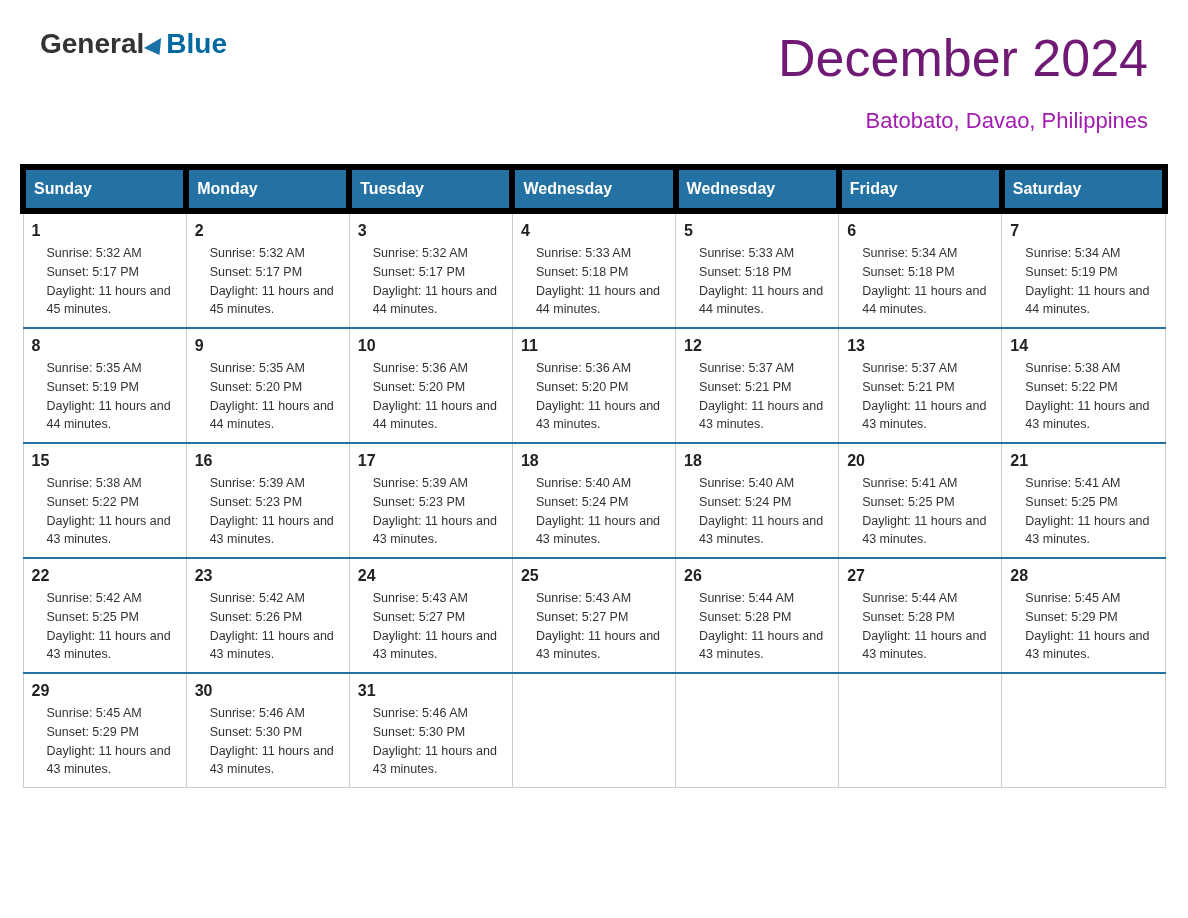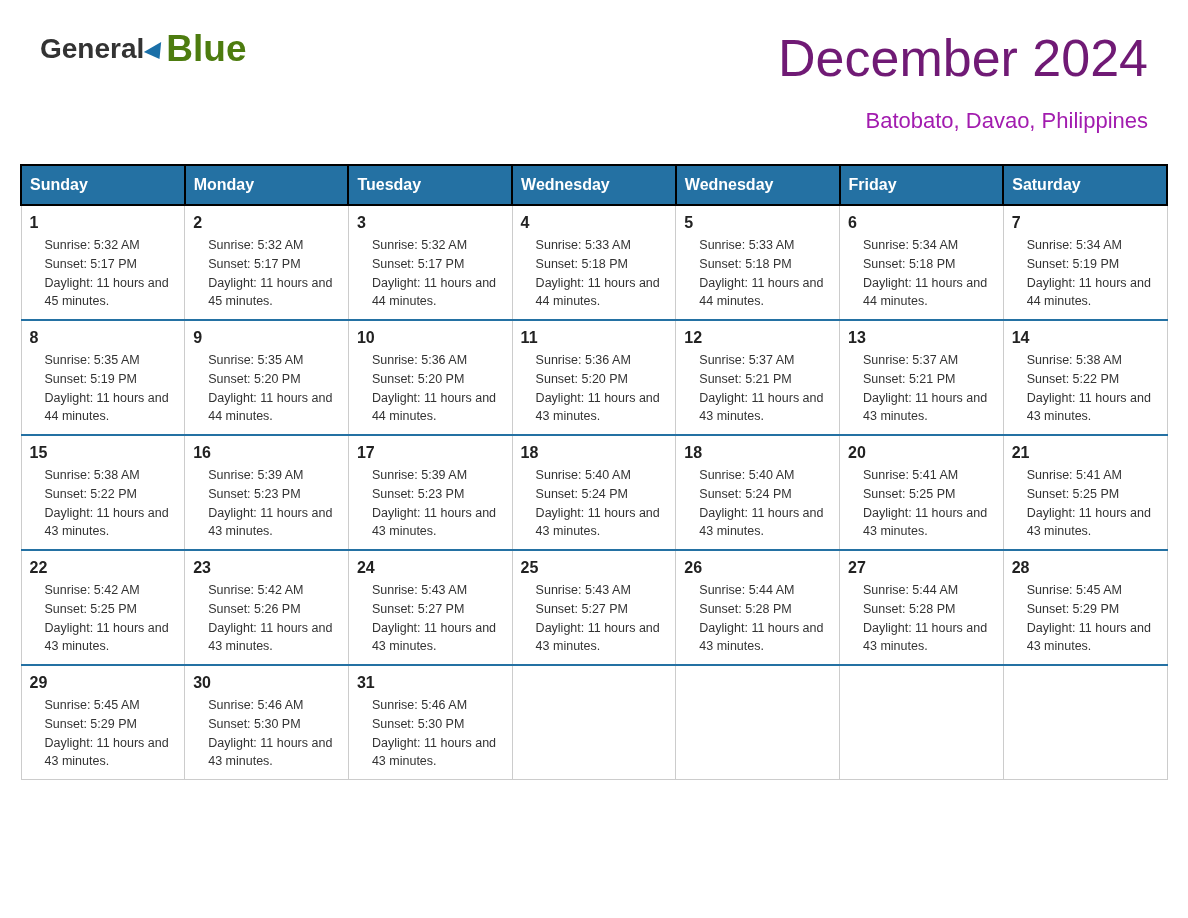--- a/index.html
+++ b/index.html
@@ -22,23 +22,23 @@
       flex-direction: row;
       align-items: center;
     }
     .logo-general {
       font-size: 28px;
       font-weight: bold;
       color: #333;
       line-height: 1;
     }
     .logo-blue {
-      font-size: 37px;
+      font-size: 28px;
       font-weight: bold;
-      color: #4d7c0f;
+      color: #0369a1;
       line-height: 1;
     }
     .logo-triangle {
       display: inline-block;
       width: 0;
       height: 0;
       border-left: 10px solid transparent;
       border-right: 10px solid transparent;
       border-top: 14px solid #1a6fa8;
       margin-left: 2px;
@@ -64,21 +64,21 @@
       border-collapse: collapse;
       border: 1px solid #aaa;
     }
     .calendar th {
       background-color: #2471a3;
       color: #fff;
       padding: 10px 8px;
       font-size: 16px;
       font-weight: bold;
       text-align: left;
-      border: 2px solid #000000;
+      border: 6px solid #000000;
     }
     .calendar td {
       vertical-align: top;
       padding: 8px;
       border: 1px solid #ccc;
       width: 14.28%;
       font-size: 13px;
       color: #333;
       background: #fff;
     }

